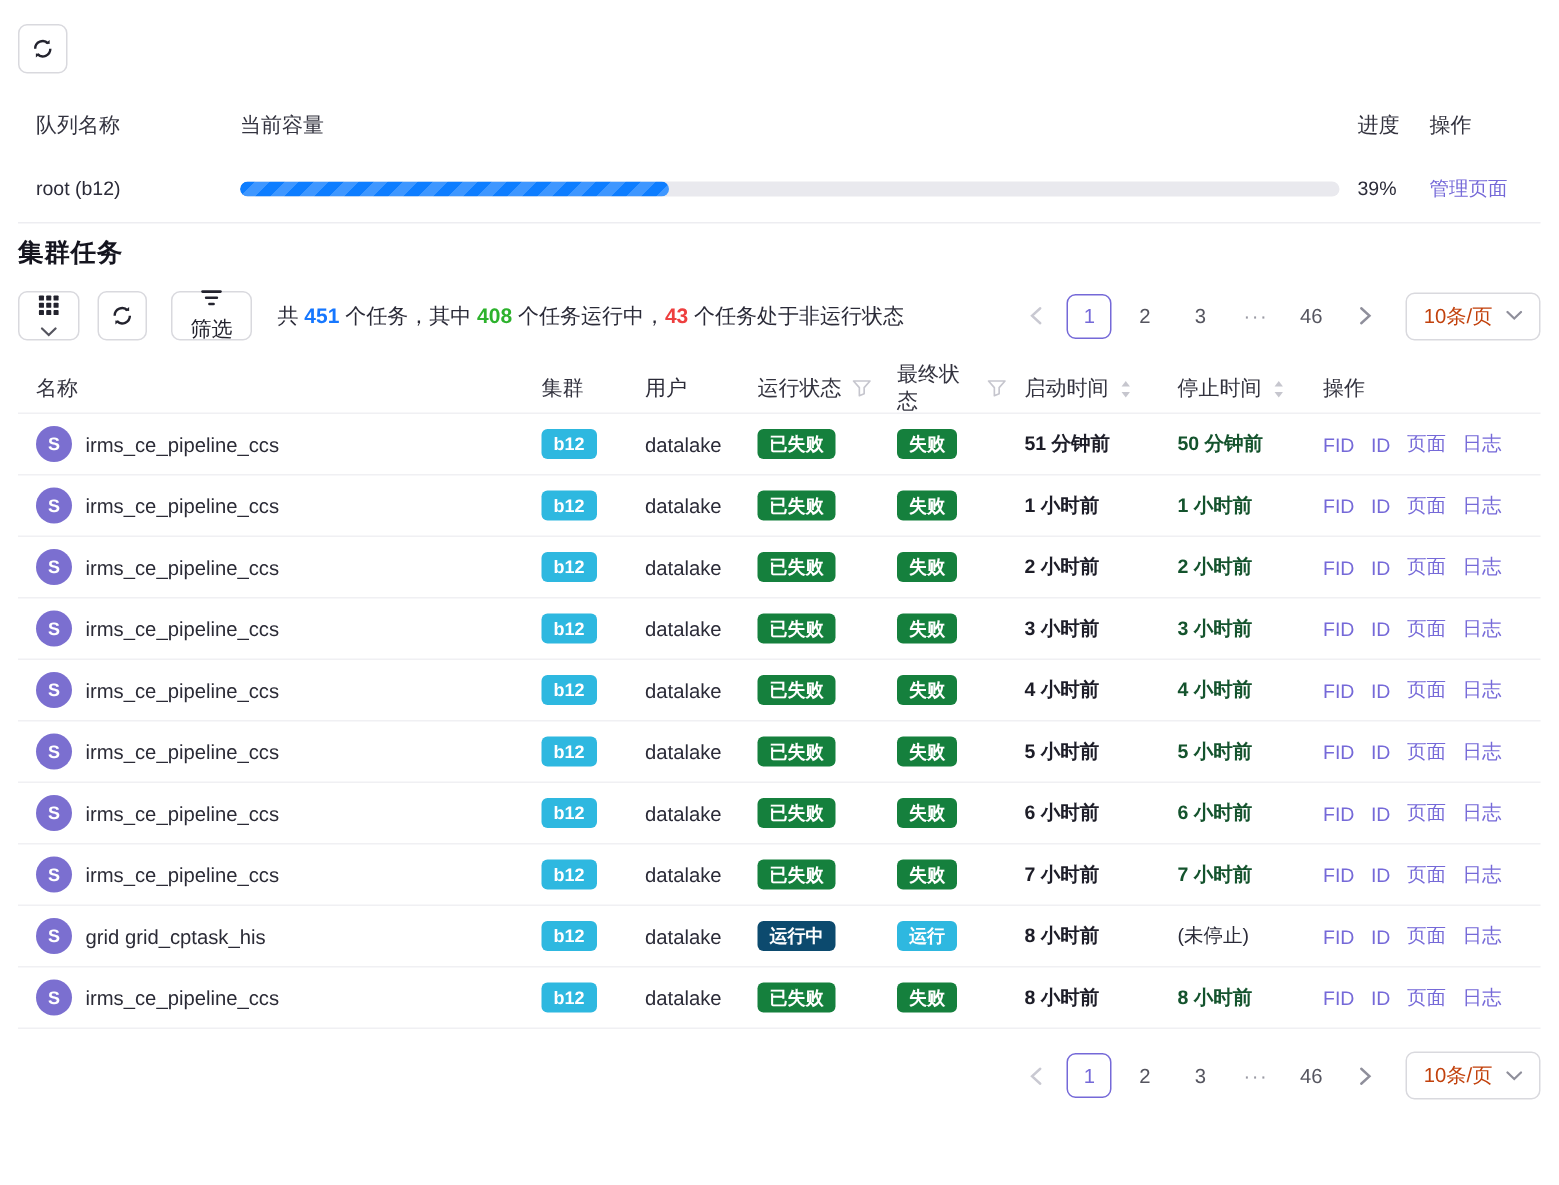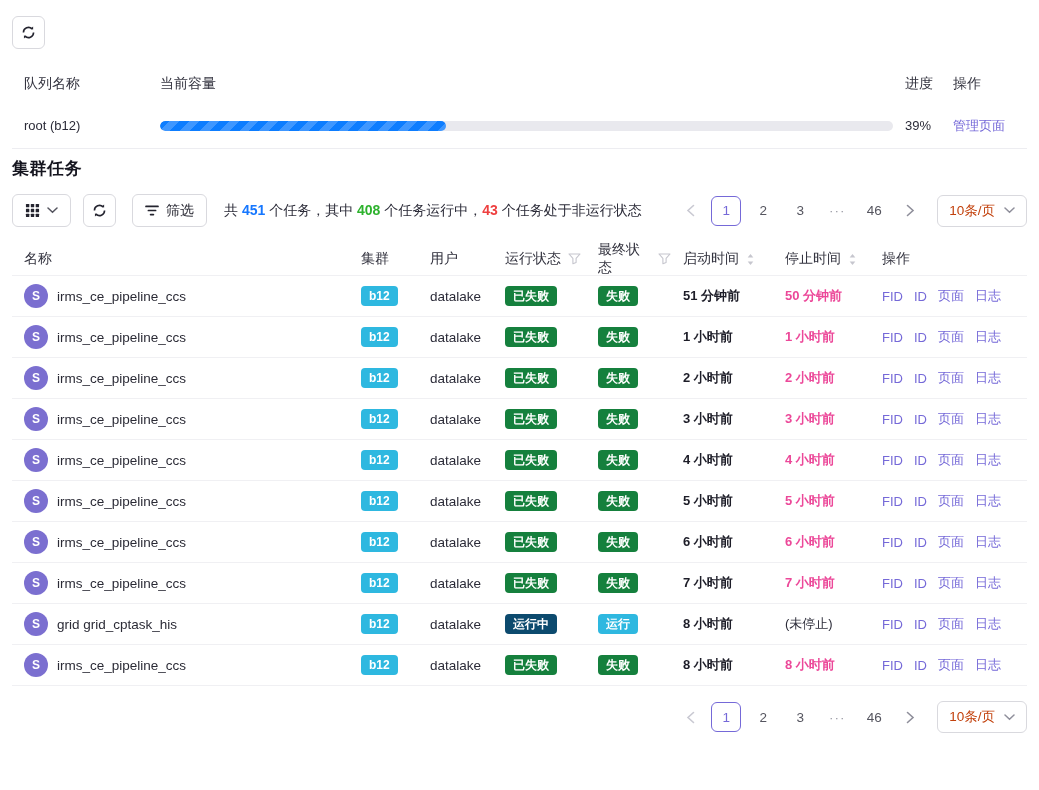--- a/index.html
+++ b/index.html
@@ -14,21 +14,21 @@
   h2.sec-title { font-size: 17px; font-weight: 700; color: #15151f; margin-top: 15px; letter-spacing: .5px; }
 
   
   .icon-btn, .tool-btn {
     display: inline-flex; align-items: center; justify-content: center;
     gap: 7px; height: 33px; background: #fff;
     border: 1px solid #d9d9de; border-radius: 6px; cursor: pointer;
     font-size: 14px; color: #23232e;
   }
   .icon-btn { width: 33px; }
-  .tool-btn { padding: 0 12px; }
+  .tool-btn { padding: 0 12px; flex-direction: column; }
 
   .resources .icon-btn { margin-top: 16px; }
 
   
   .rtable { margin-top: 16px; }
   .rhead, .rrow { display: flex; align-items: center; }
   .rhead { height: 38px; font-size: 14px; color: #33333f; }
   .rrow { height: 46px; border-bottom: 1px solid #ededf1; font-size: 13px; color: #2b2b38; }
   .rc { padding-left: 12px; }
   .rc-queue { width: 136px; }
@@ -75,21 +75,21 @@
   .thead { height: 33px; font-size: 14px; color: #33333f; border-bottom: 1px solid #f0f0f3; }
   .thead .cell { display: flex; align-items: center; gap: 7px; }
   .trow { height: 41px; border-bottom: 1px solid #f0f0f3; font-size: 13.5px; }
   .cell { padding-left: 12px; }
   .c-name    { width: 337px; display: flex; align-items: center; gap: 9px; }
   .c-cluster { width: 69px; }
   .c-user    { width: 75px; color: #2b2b38; }
   .c-run     { width: 93px; }
   .c-final   { width: 85px; }
   .c-start   { width: 102px; font-weight: 700; color: #1d1d28; font-size: 13px; }
-  .c-stop    { width: 97px;  font-weight: 700; color: #ec4899; font-size: 13px; }
+  .c-stop    { width: 97px;  font-weight: 700; color: #14532d; font-size: 13px; }
   .c-actions { flex: 1; display: flex; align-items: center; gap: 11px; }
   .thead .c-start, .thead .c-stop { font-weight: 400; font-size: 14px; color: #33333f; }
   .c-stop.muted { font-weight: 400; color: #2b2b38; }
 
   .avatar {
     width: 24px; height: 24px; border-radius: 50%; background: #7b6fd0; color: #fff;
     font-size: 12px; font-weight: 700; display: inline-flex; align-items: center; justify-content: center; flex: none;
   }
   .task-name { color: #2b2b36; }
 

